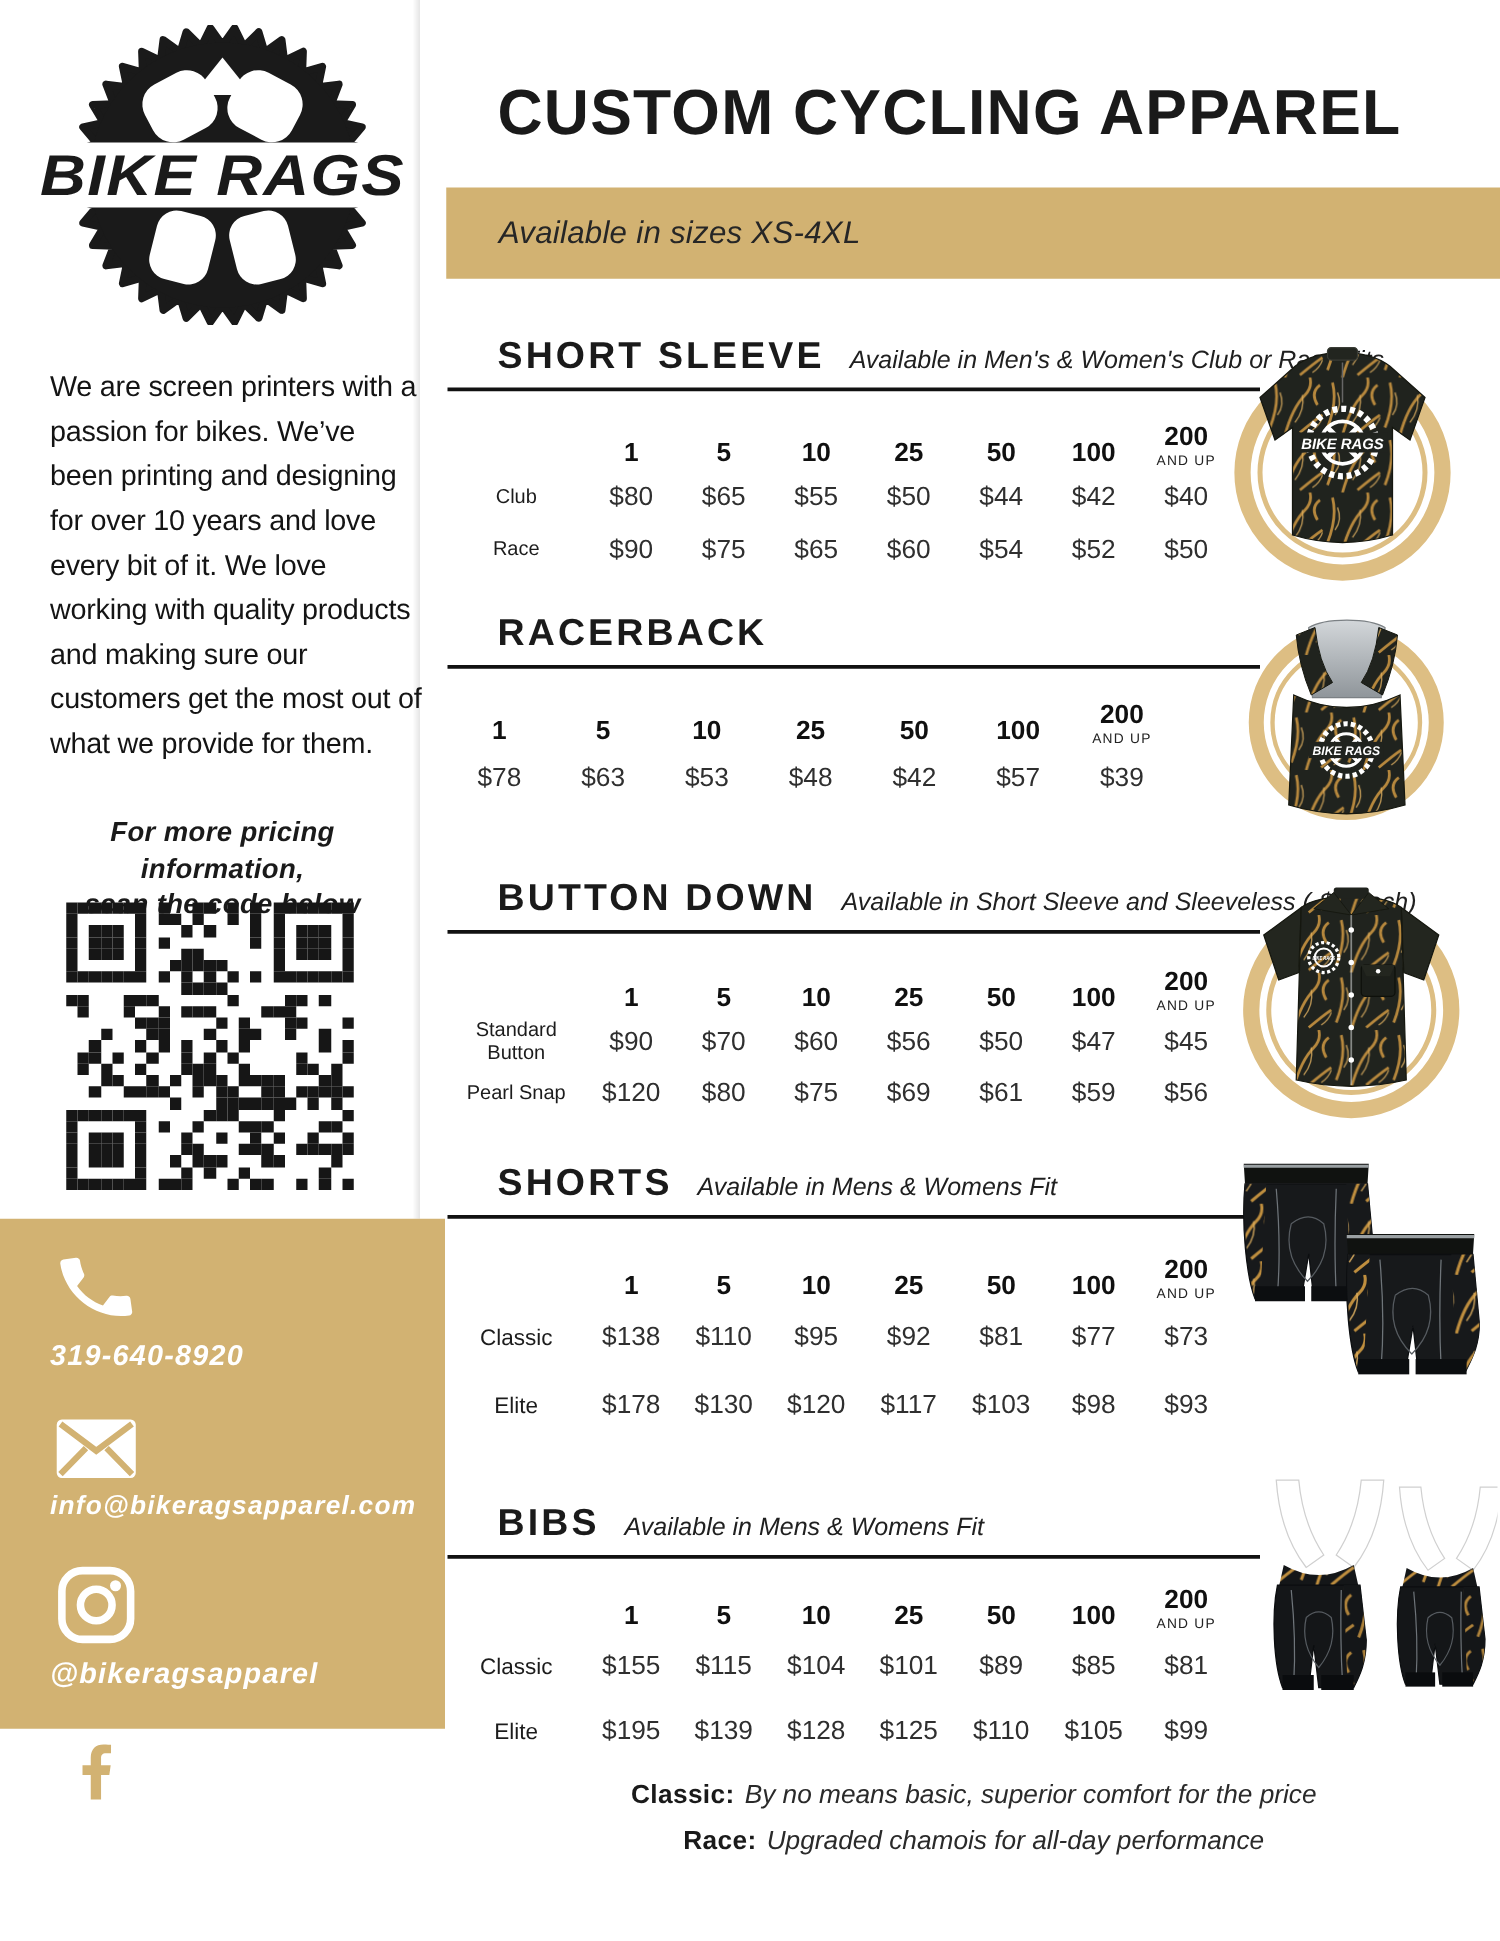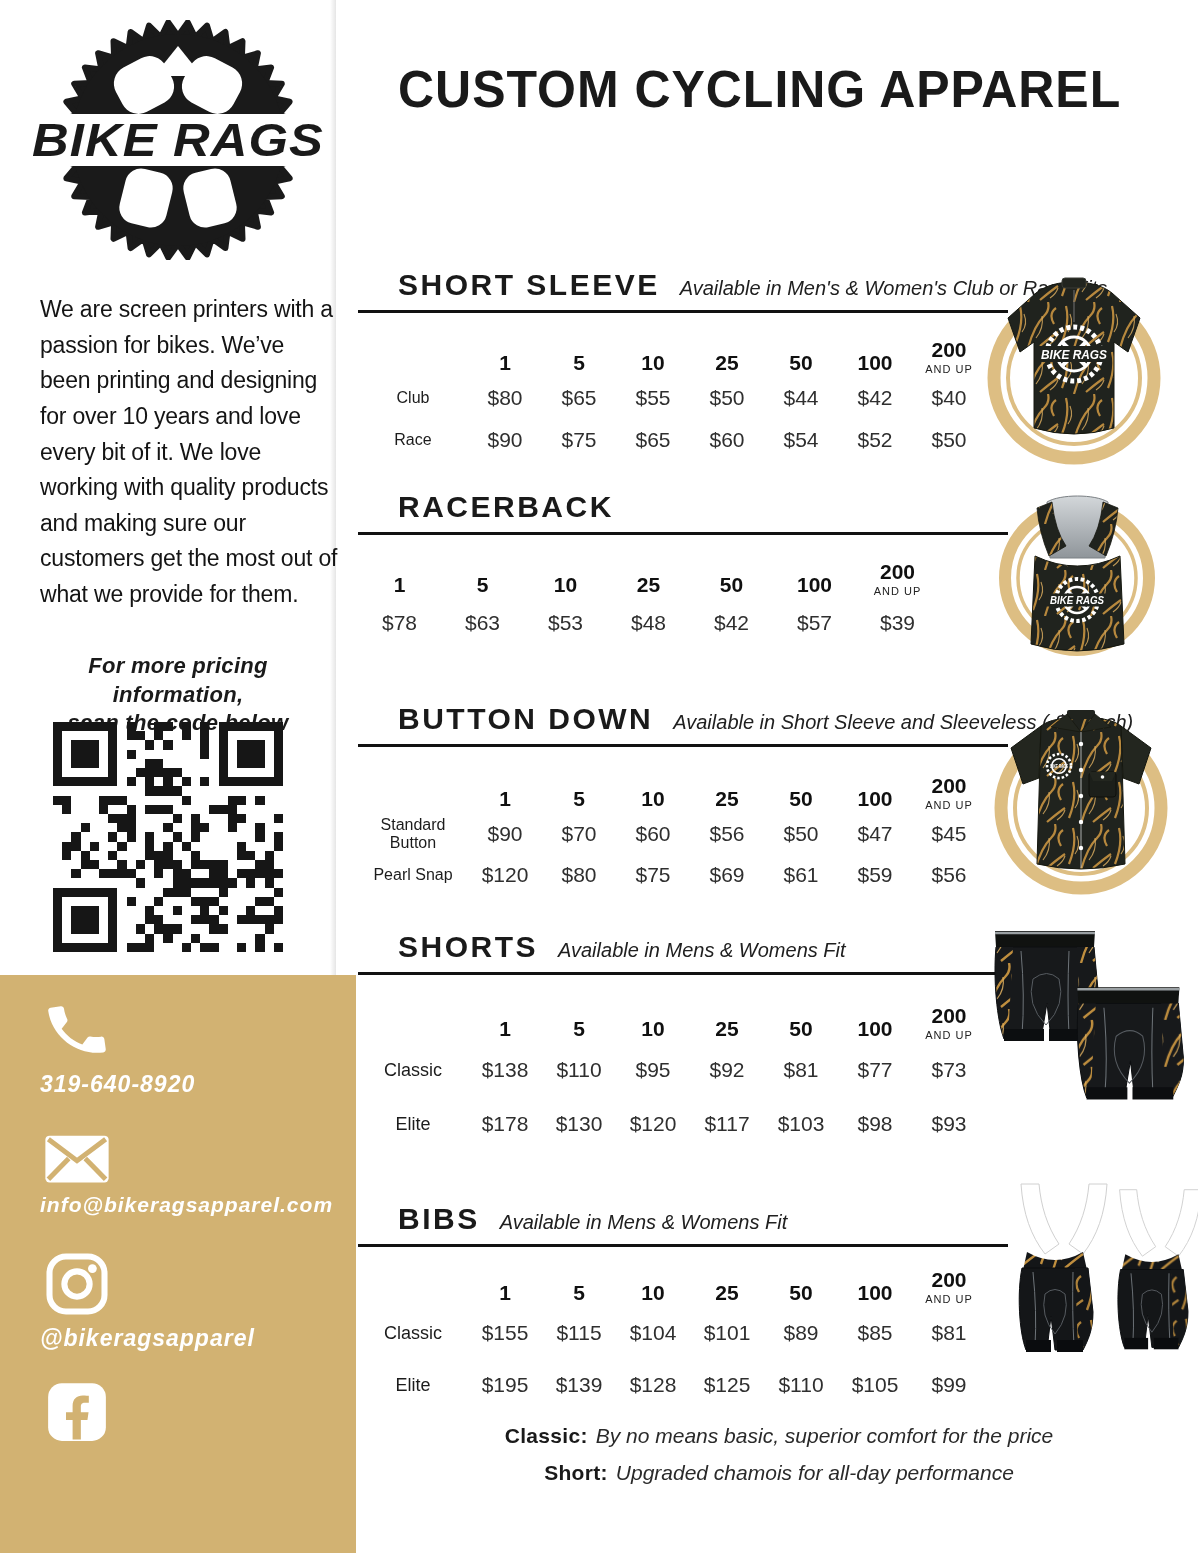--- a/index.html
+++ b/index.html
@@ -17,21 +17,21 @@
   .sidebar-shadow{position:absolute;left:330px;top:0;width:6px;height:975px;
     background:linear-gradient(to right,rgba(0,0,0,0),rgba(0,0,0,.10))}
   .logo{position:absolute;left:28px;top:20px;width:300px;height:240px}
   .about{position:absolute;left:40px;top:292px;width:300px;
     font-size:23px;line-height:1.55;letter-spacing:-.2px;color:#141414}
   .qr-caption{position:absolute;left:20px;top:652px;width:316px;text-align:center;
     font-weight:bold;font-style:italic;font-size:22px;line-height:1.3;letter-spacing:.3px}
   .qr{position:absolute;left:53px;top:722px;width:230px;height:230px;
     display:grid;grid-template-columns:repeat(25,1fr);grid-template-rows:repeat(25,1fr)}
   .qr i{background:#161616;display:block}
-  .contact-block{position:absolute;left:0;top:975px;width:356px;height:578px;background:var(--tan)}
+  .contact-block{position:absolute;left:0;top:975px;width:356px;height:408px;background:var(--tan)}
   .cicon{position:absolute;left:44px;width:66px;height:66px}
   .ctext{position:absolute;left:40px;width:300px;color:#fff;
     font-weight:bold;font-style:italic;font-size:23px;letter-spacing:1px}
   #icon-phone{top:22px}      #txt-phone{top:96px}
   #icon-mail{top:158px;height:52px}  #txt-mail{top:218px;font-size:21px}
   #icon-insta{top:276px}     #txt-insta{top:350px}
   #icon-fb{top:404px}        #txt-fb{top:478px}
 
   
   .main-title{position:absolute;left:398px;top:60px;width:780px;
@@ -406,20 +406,23 @@
       <div class="ctext" id="txt-insta">@bikeragsapparel</div>
 
       <svg class="cicon" id="icon-fb" viewBox="0 0 24 24">
         <rect x="1.5" y="1.5" width="21" height="21" rx="5" fill="#fff"></rect>
         <path fill="#D2B272" d="M13.4 22v-7.1h2.4l.4-2.8h-2.8V10c0-.8.3-1.4 1.5-1.4h1.4V6.1c-.3 0-1.2-.1-2.2-.1-2.2 0-3.7 1.3-3.7 3.8v2.3H8v2.8h2.4V22h3z"></path>
       </svg>
     </div>
   </aside>
 
   <h1 class="main-title">CUSTOM CYCLING APPAREL</h1>
+  <div class="banner">
+    <span>Available in sizes XS-4XL</span>
+  </div>
 
   <div class="main">
 
     <section class="sec sec-ss" id="sec-ss">
       <div class="sec-head">
         <h2 class="sec-title">SHORT SLEEVE</h2>
         <span class="sec-sub">Available in Men's &amp; Women's Club or Race Fits</span>
       </div>
       <div class="rule"></div>
       <div class="tbl has-label">
@@ -718,17 +721,17 @@
     </defs>
     <use href="#bibG" transform="translate(0,6)"></use>
     <use href="#bibG" transform="translate(100,12) scale(0.95)"></use>
   </svg>
 
   <div class="footnotes">
     <div class="fn">
       <b>Classic:</b><i>By no means basic, superior comfort for the price</i>
     </div>
     <div class="fn">
-      <b>Short:</b><i>Upgraded chamois for all-day performance</i>
+      <b>Race:</b><i>Upgraded chamois for all-day performance</i>
     </div>
   </div>
 
 </div>
 
 </body></html>

